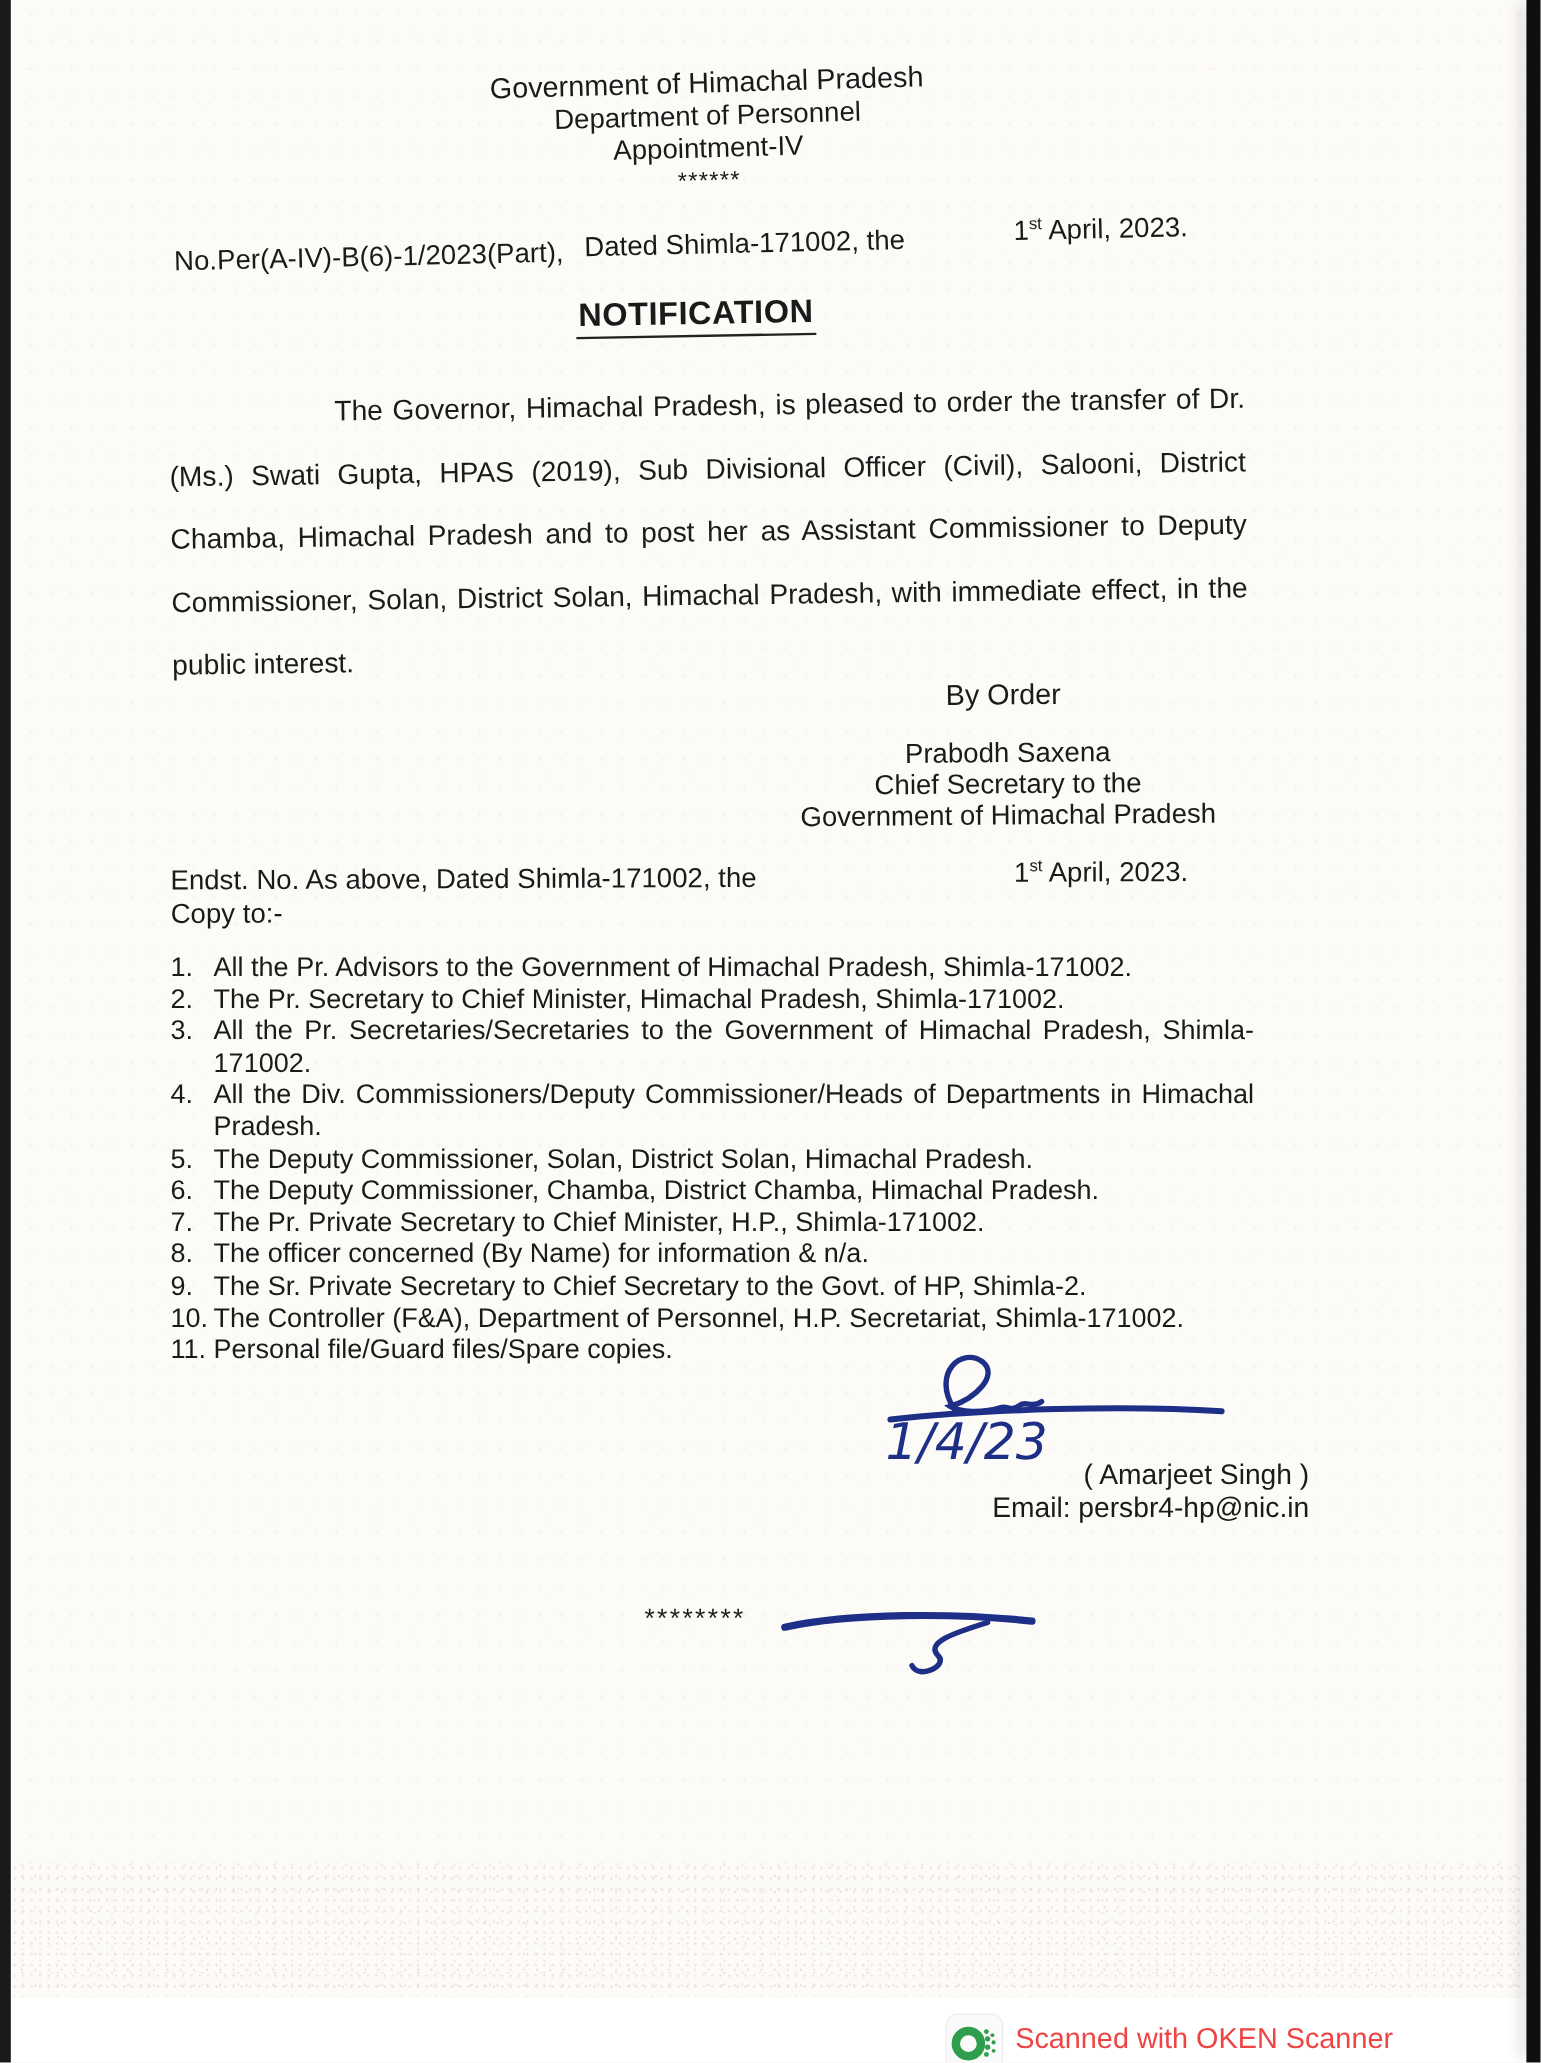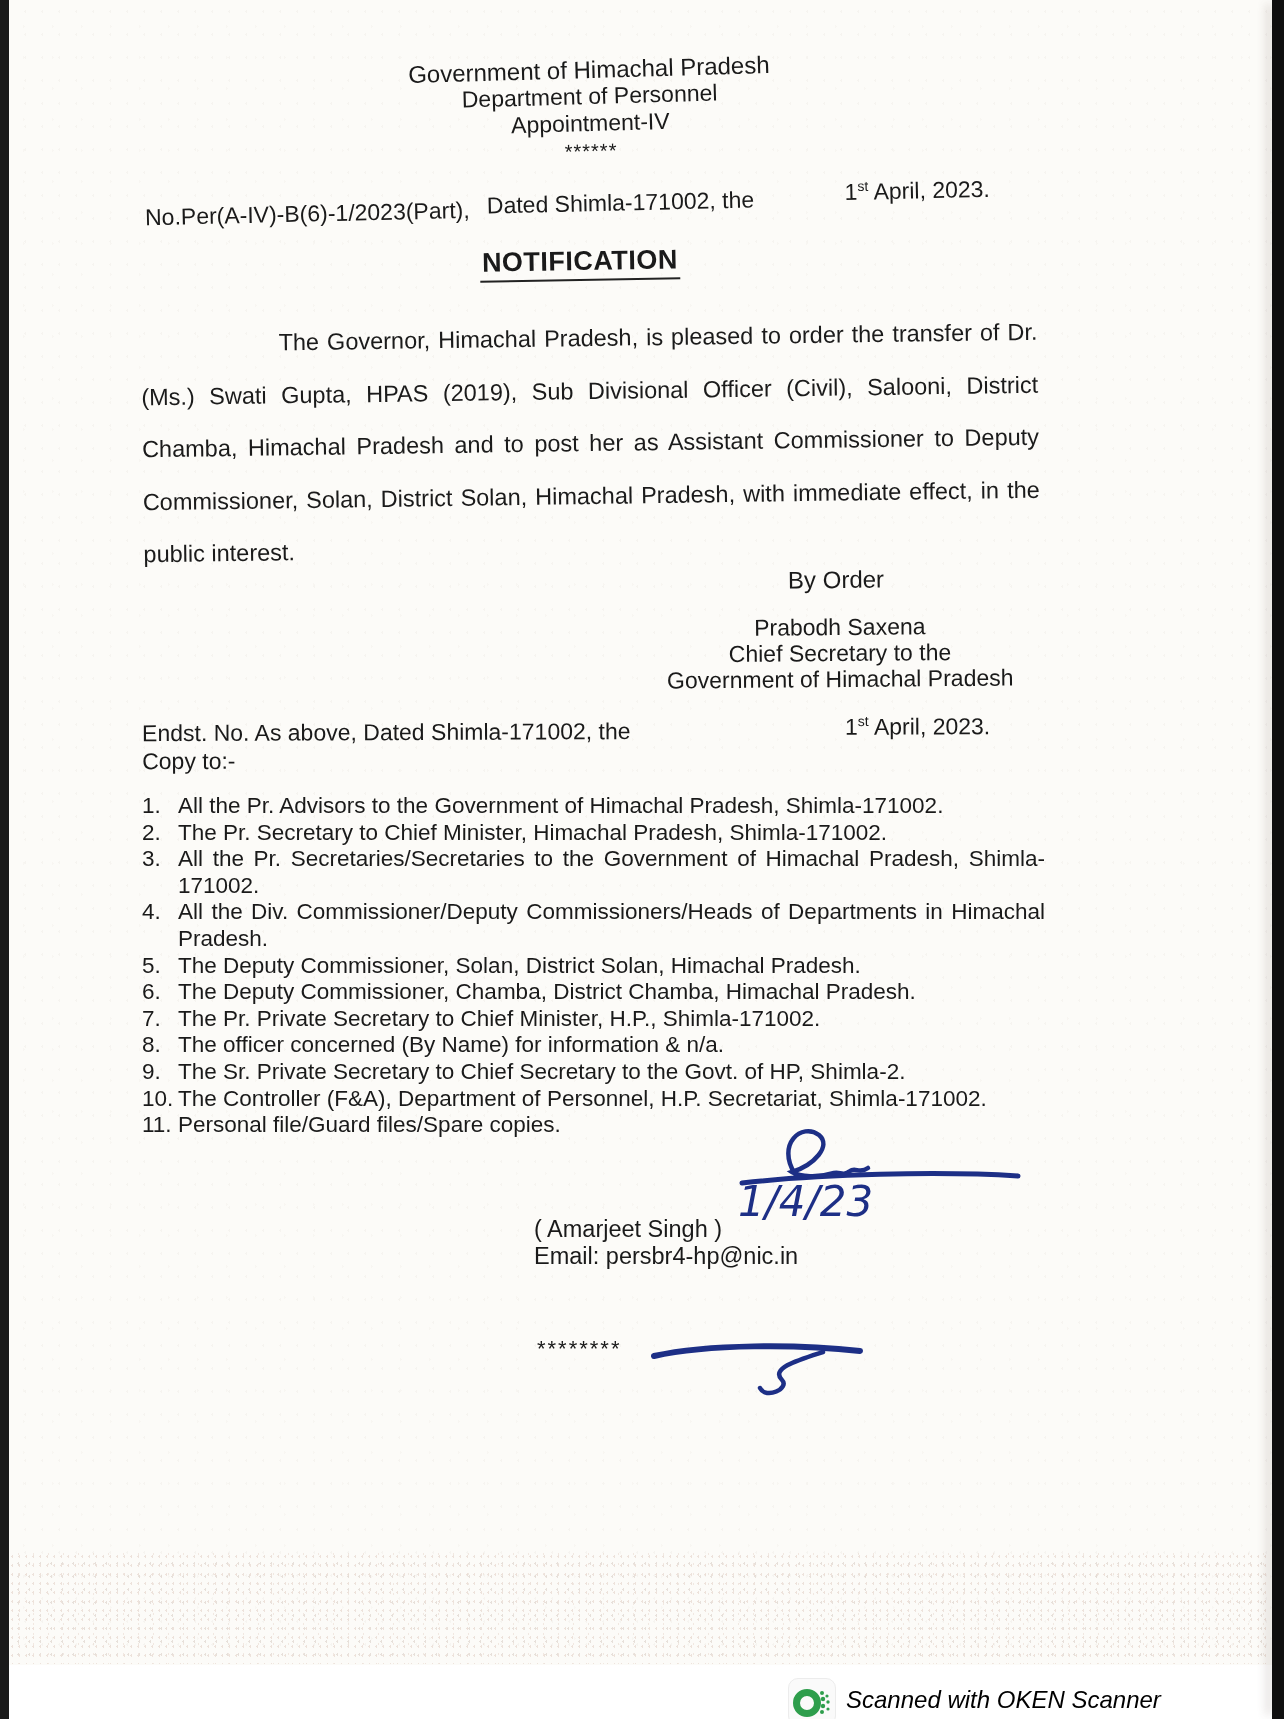--- a/index.html
+++ b/index.html
@@ -45,31 +45,31 @@
   .endst{top:718px;left:0;width:1284px;font-size:23px;transform:rotate(-.25deg);}
   .endst .e-line{position:absolute;left:142px;top:0;}
   .endst .e-date{position:absolute;left:845px;top:-4px;}
   .endst .e-copy{position:absolute;left:142px;top:28px;}
   
   .copy-list{top:793px;left:142px;width:903px;font-size:22.5px;line-height:26.6px;}
   .copy-item{display:flex;}
   .copy-item .num{flex:0 0 36px;}
   .copy-item .txt{flex:1;text-align:justify;}
   
-  .amarjeet{top:1216px;left:534px;width:510px;text-align:left;font-size:23.5px;line-height:26.6px;}
+  .amarjeet{top:1216px;left:581px;width:510px;text-align:right;font-size:23.5px;line-height:26.6px;}
   .end-stars{top:1336px;left:537px;font-size:22px;letter-spacing:2px;}
   
   .ink-stroke{stroke:#1d2f86;fill:none;stroke-linecap:round;}
   .ink-text{fill:#1d2f86;font-family:"DejaVu Sans",sans-serif;font-style:italic;}
   .sig-svg{top:1122px;left:700px;}
   .swoosh-svg{top:1338px;left:648px;}
   
   .footer-bar{position:absolute;left:0;right:0;bottom:0;height:54px;background:#ffffff;z-index:5;}
   .oken-logo{position:absolute;left:788px;top:1678px;width:46px;height:46px;border-radius:10px;background:#fafafa;border:1px solid #ececec;z-index:6;}
-  .footer-text{position:absolute;left:846px;top:1686px;font-size:24px;color:#000000;z-index:6;font-style:italic;}
+  .footer-text{position:absolute;left:846px;top:1686px;font-size:24px;color:#ef4444;z-index:6;}
   
   .strip-left{position:absolute;left:0;top:0;bottom:0;width:9px;background:#1a1a1a;z-index:10;}
   .strip-right{position:absolute;right:0;top:0;bottom:0;width:12px;background:#0f0f0f;z-index:10;box-shadow:-9px 0 10px -4px rgba(90,70,60,.28);}
 </style>
 </head>
 <body>
 
 <div class="page">
   <div class="paper"></div>
   <div class="speckle-all"></div>
@@ -116,21 +116,21 @@
     <div class="copy-item">
         <span class="num">2.</span>
         <span class="txt">The Pr. Secretary to Chief Minister, Himachal Pradesh, Shimla-171002.</span>
       </div>
     <div class="copy-item">
         <span class="num">3.</span>
         <span class="txt">All the Pr. Secretaries/Secretaries to the Government of Himachal Pradesh, Shimla-171002.</span>
       </div>
     <div class="copy-item">
         <span class="num">4.</span>
-        <span class="txt">All the Div. Commissioner/Deputy Commissioners/Heads of Departments in Himachal Pradesh.</span>
+        <span class="txt">All the Div. Commissioners/Deputy Commissioner/Heads of Departments in Himachal Pradesh.</span>
       </div>
     <div class="copy-item">
         <span class="num">5.</span>
         <span class="txt">The Deputy Commissioner, Solan, District Solan, Himachal Pradesh.</span>
       </div>
     <div class="copy-item">
         <span class="num">6.</span>
         <span class="txt">The Deputy Commissioner, Chamba, District Chamba, Himachal Pradesh.</span>
       </div>
     <div class="copy-item">

